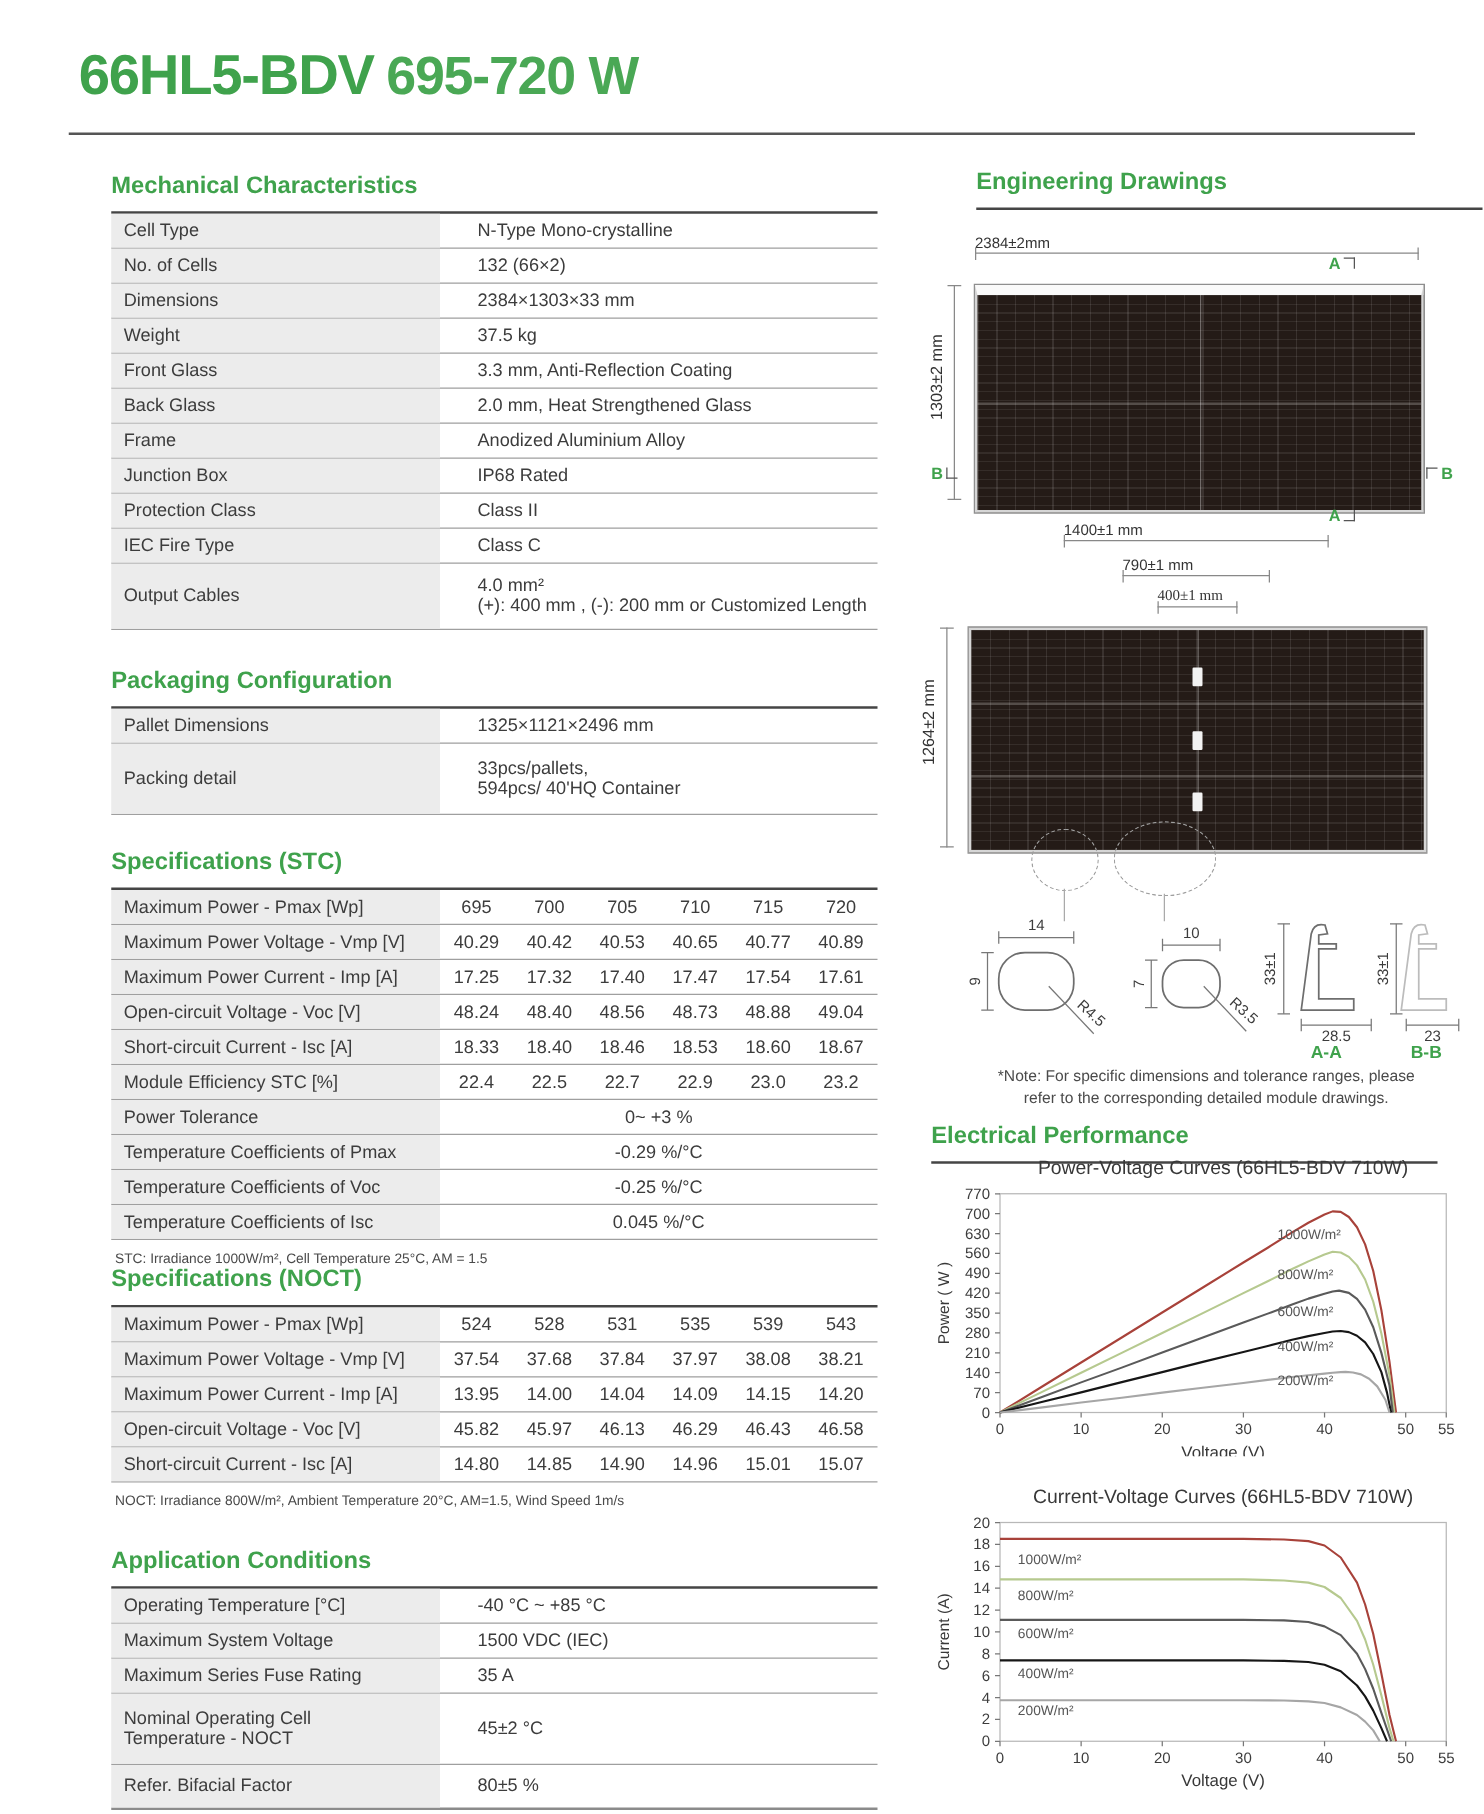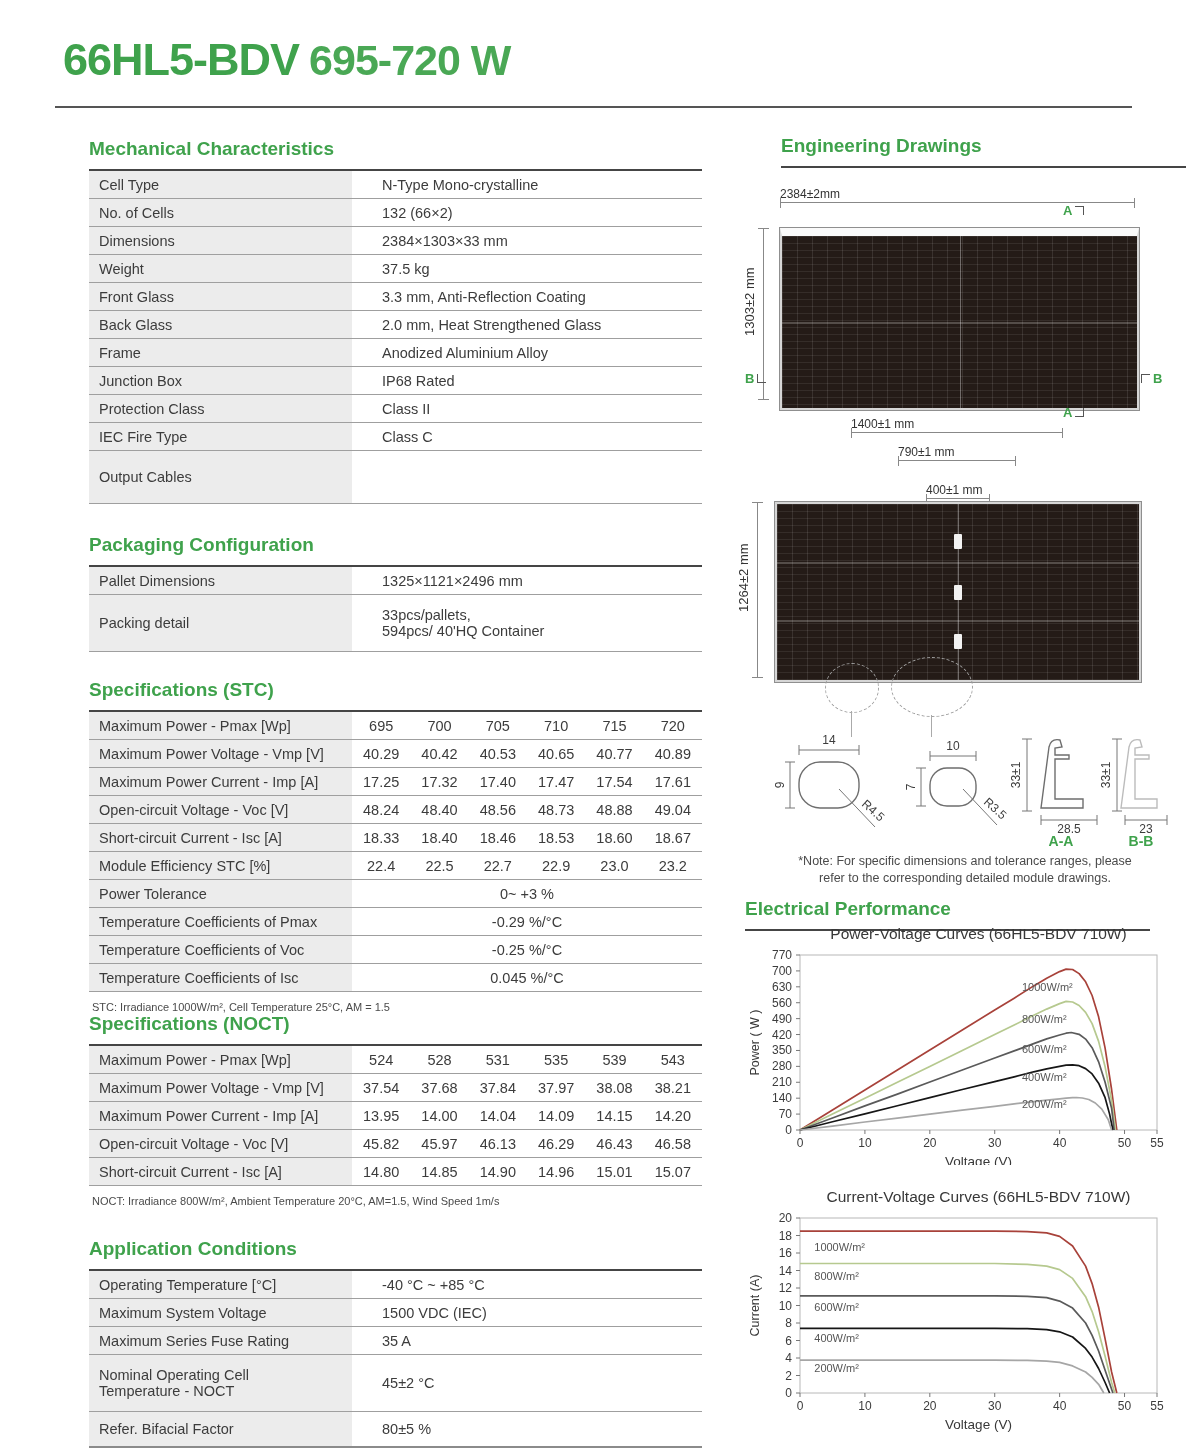--- a/index.html
+++ b/index.html
@@ -125,20 +125,24 @@
       <div class="trow">
           <div class="tlabel">Protection Class</div>
           <div class="tval">Class II</div>
         </div>
       <div class="trow">
           <div class="tlabel">IEC Fire Type</div>
           <div class="tval">Class C</div>
         </div>
       <div class="trow" style="min-height:52px;">
         <div class="tlabel">Output Cables</div>
+        <div class="tval">
+          <span>4.0 mm²</span>
+          <span>(+): 400 mm , (-): 200 mm or Customized Length</span>
+        </div>
       </div>
     </div>
   </section>
 
   <section class="sec-pack">
     <h2 class="sec-head">Packaging Configuration</h2>
     <div class="tbl">
       <div class="trow">
           <div class="tlabel">Pallet Dimensions</div>
           <div class="tval">1325×1121×2496 mm</div>
@@ -369,21 +373,21 @@
     </div>
 
   <div class="dim" style="left:106px;top:282px;width:212px;">
     <div class="lbl">1400±1 mm</div>
       <div class="line"></div>
   </div>
   <div class="dim" style="left:153px;top:310px;width:118px;">
     <div class="lbl">790±1 mm</div>
       <div class="line"></div>
   </div>
-  <div class="dim" style="left:181px;top:348px;width:64px;">
+  <div class="dim" style="left:181px;top:334px;width:64px;font-family:Liberation Serif, serif;">
     <div class="lbl">400±1 mm</div>
       <div class="line"></div>
   </div>
   <div class="vdim" style="left:-2px;top:367px;height:176px;">
     <div class="vlbl">1264±2 mm</div>
     <div class="vline"></div>
   </div>
   <div class="panel" style="left:30px;top:367px;width:362px;height:176px;">
     <div class="midv"></div>
     <div class="seam" style="top:33%;"></div>

